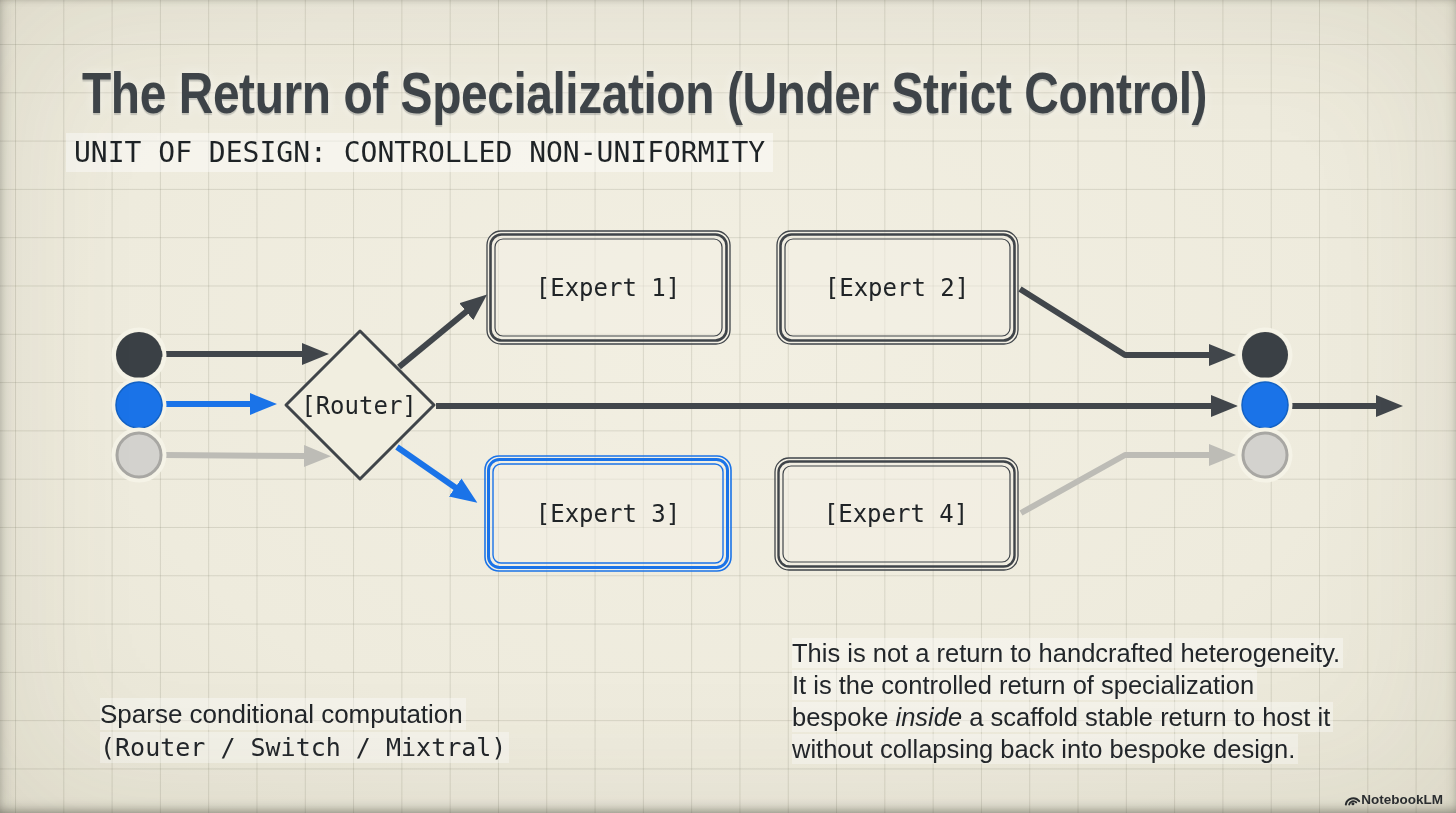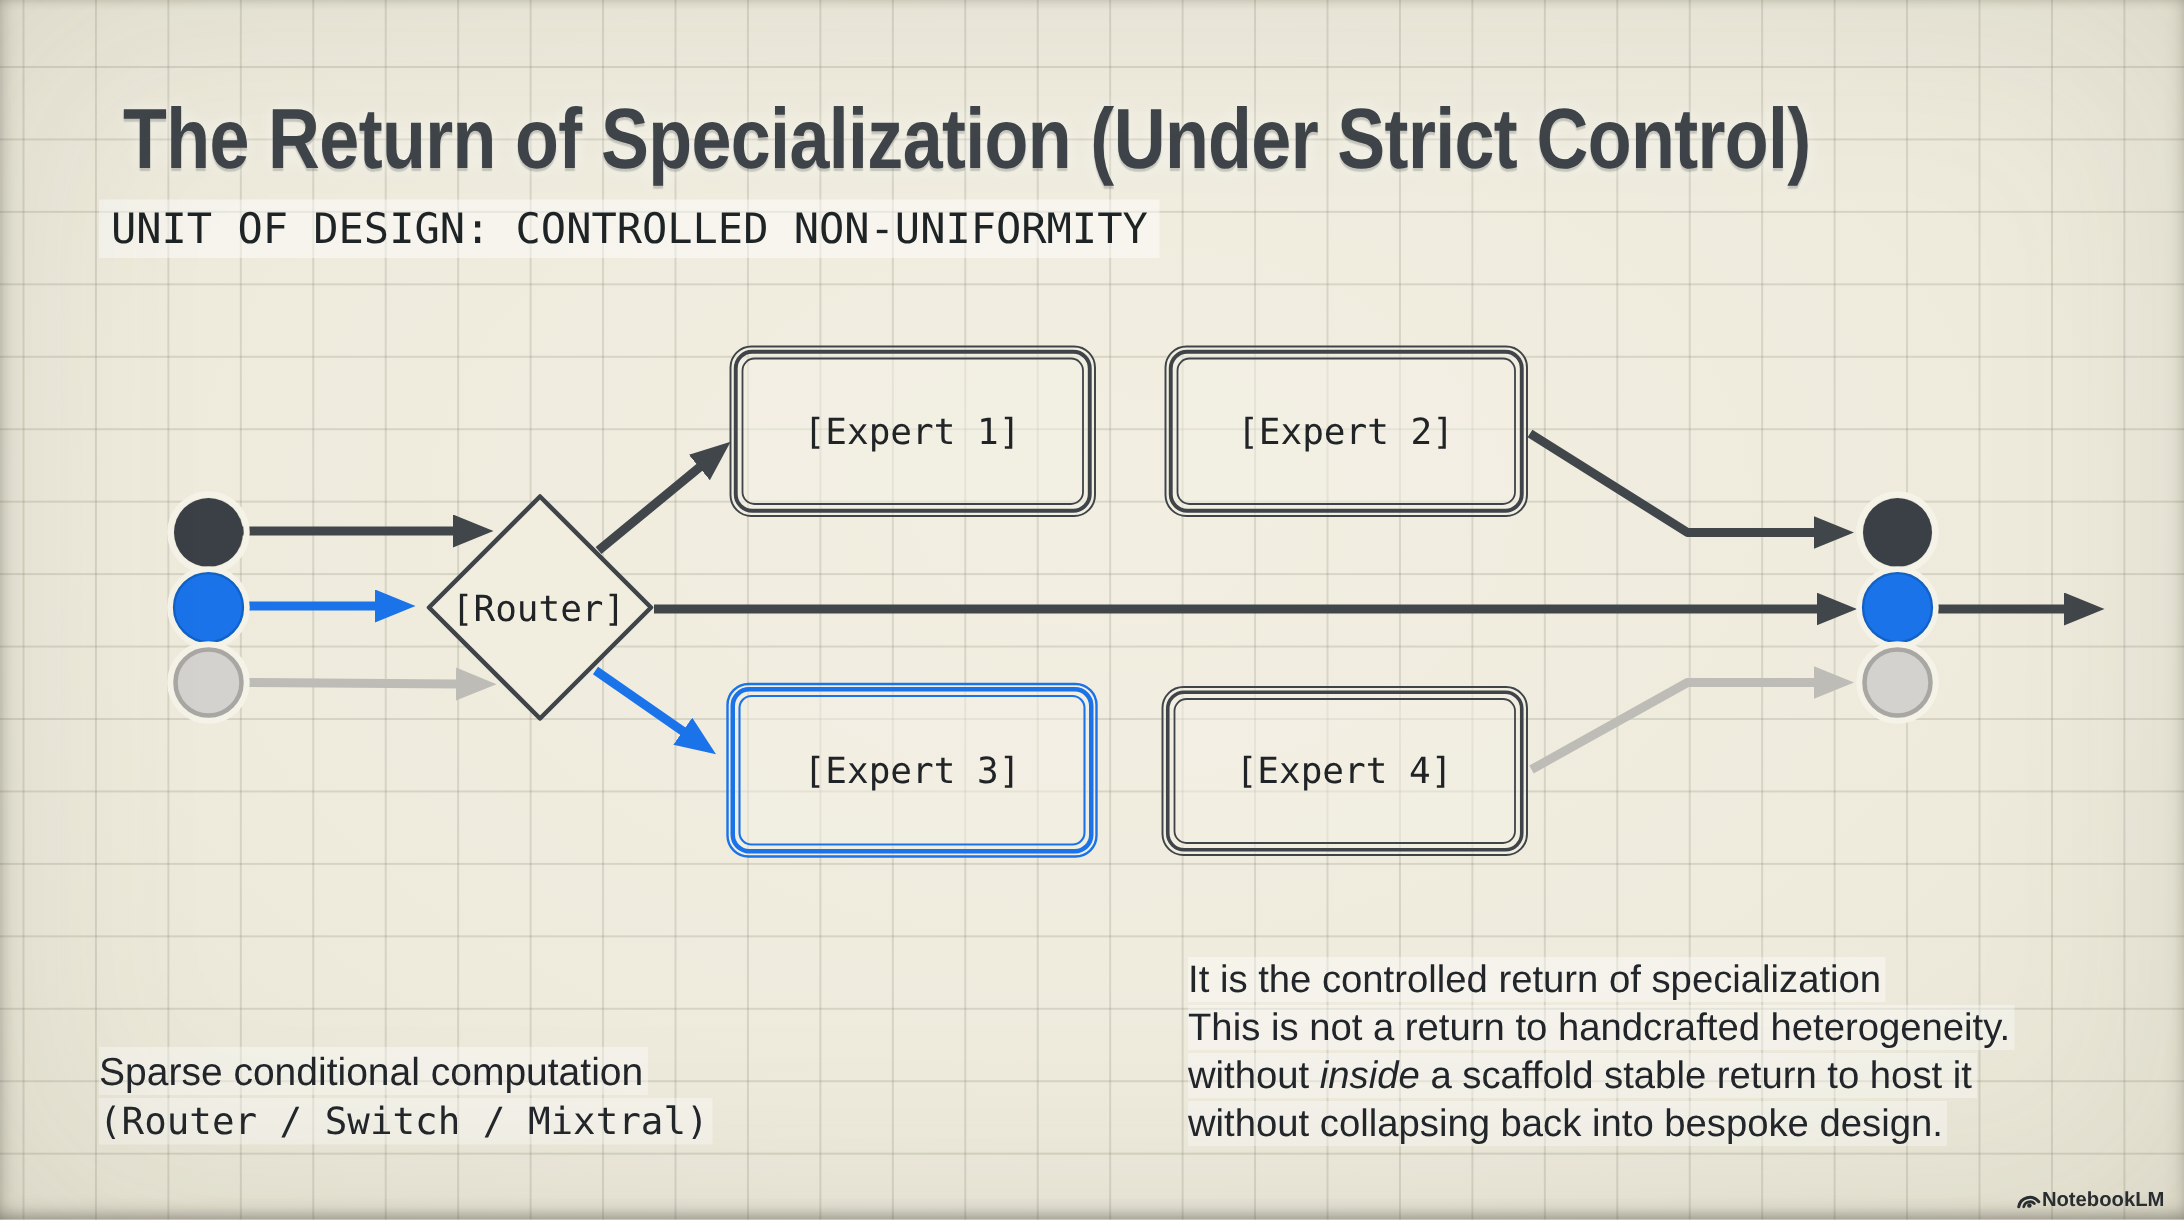--- a/index.html
+++ b/index.html
@@ -43,21 +43,21 @@
   .diagram-svg { position: absolute; left: 0; top: 0; z-index: 10; }
 
   .caption-left {
     position: absolute; left: 66px; top: 698px; z-index: 20;
     font-size: 26px; line-height: 33px; color: #22262a; white-space: nowrap;
   }
   .caption-left .mono {
     font-family: "DejaVu Sans Mono", "Liberation Mono", monospace;
     font-size: 25px;
   }
-  .caption-left div span { background: rgba(255,255,255,0.38); padding: 1px 3px 1px 0; }
+  .caption-left div span { background: rgba(255,255,255,0.38); padding: 1px 3px 1px 0; margin-left: 34px; }
 
   .caption-right {
     position: absolute; left: 792px; top: 637px; z-index: 20;
     font-size: 25.5px; line-height: 32px; color: #22262a; white-space: nowrap;
   }
   .caption-right div span.band { background: rgba(255,255,255,0.38); padding: 1px 3px 1px 0; }
   .caption-right em { font-style: italic; }
 
   .watermark {
     position: absolute; right: 13px; bottom: 6px; z-index: 30;
@@ -151,23 +151,23 @@
     <circle cx="1265" cy="455" r="22" fill="#d3d2ce" stroke="#a8a7a3" stroke-width="3"></circle>
   </g>
 </svg>
 
 <div class="caption-left">
   <div><span>Sparse conditional computation</span></div>
   <div class="mono"><span>(Router / Switch / Mixtral)</span></div>
 </div>
 
 <div class="caption-right">
+  <div><span class="band">This is not a return to handcrafted heterogeneity.</span></div>
   <div><span class="band">It is the controlled return of specialization</span></div>
-  <div><span class="band">This is not a return to handcrafted heterogeneity.</span></div>
-  <div><span class="band"><span>without </span><em>inside</em><span> a scaffold stable return to host it</span></span></div>
+  <div><span class="band"><span>bespoke </span><em>inside</em><span> a scaffold stable return to host it</span></span></div>
   <div><span class="band">without collapsing back into bespoke design.</span></div>
 </div>
 
 <div class="watermark">
   <svg width="17" height="15" viewBox="0 0 20 18">
     <path d="M2,15 a9,9 0 0 1 16,-4" fill="none" stroke="#282c30" stroke-width="2.4" stroke-linecap="round"></path>
     <path d="M6,15 a5,5 0 0 1 8.5,-2.5" fill="none" stroke="#282c30" stroke-width="2.2" stroke-linecap="round"></path>
     <circle cx="10.5" cy="14" r="1.8" fill="#282c30"></circle>
   </svg>
   <span>NotebookLM</span>

